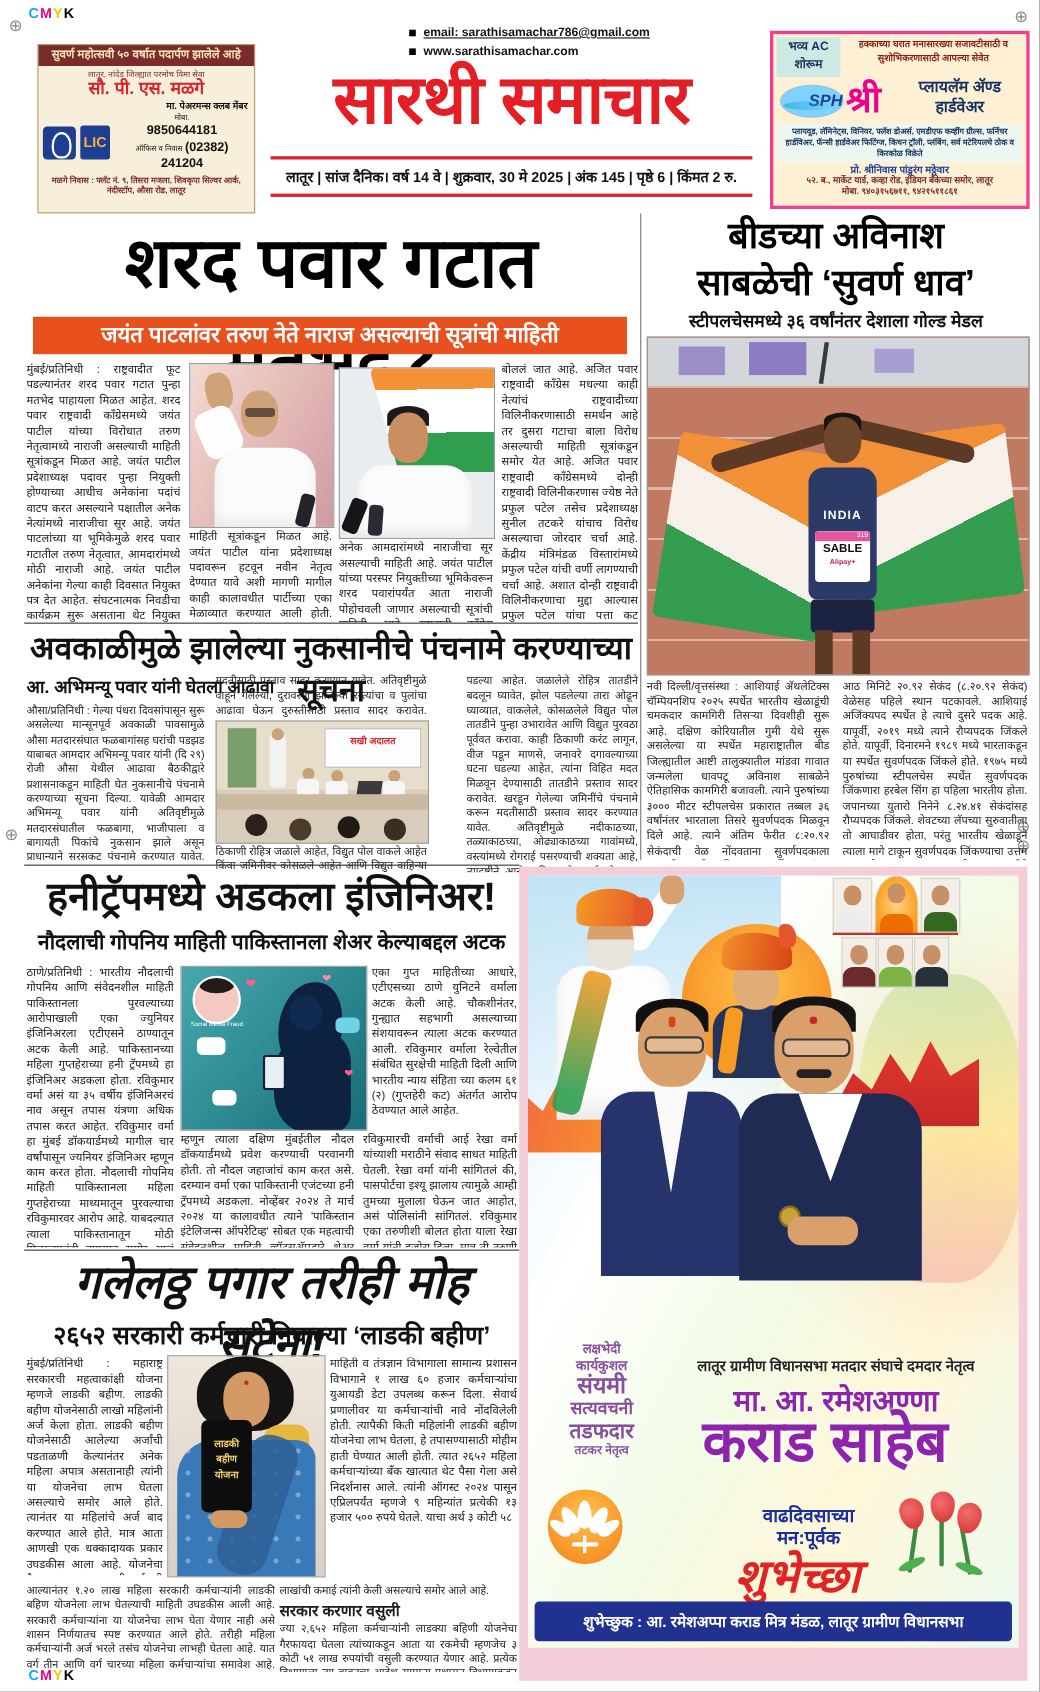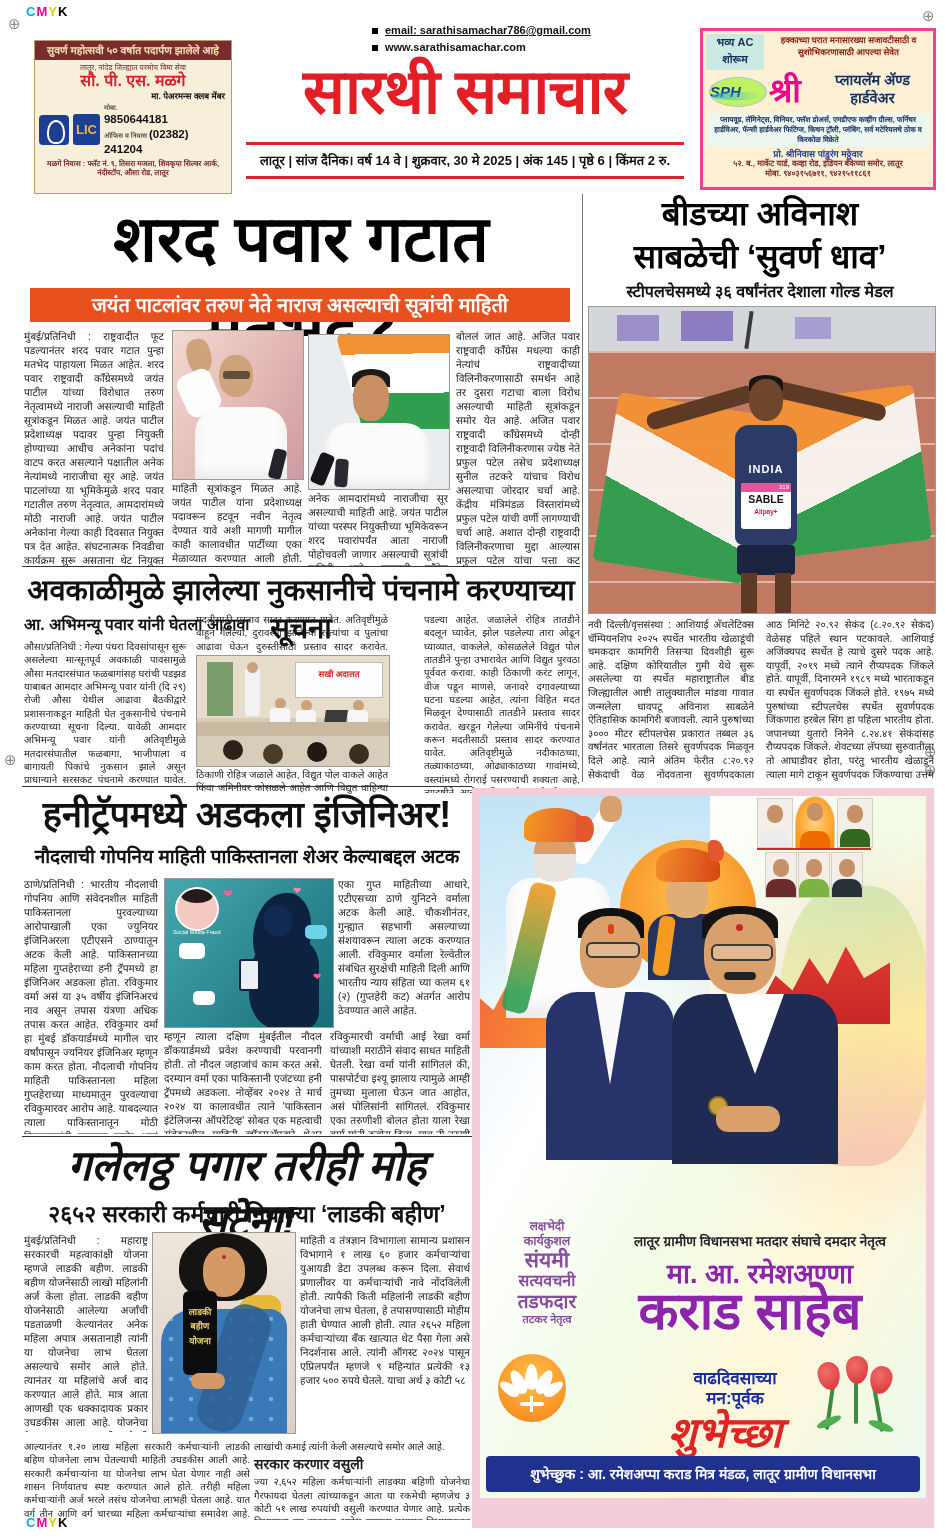--- a/index.html
+++ b/index.html
@@ -14,33 +14,33 @@
   
   .licad{left:34px;top:40px;width:196px;height:152px;border:1px solid #b49d6b;background:#f7efda;font-size:8px;}
   .licad .bn{background:#7a2b2e;color:#f3e2b3;font-weight:bold;font-size:10.5px;text-align:center;line-height:1.25;padding:3px 2px;}
   .licad .l1{color:#7a2b2e;font-weight:normal;font-size:7.5px;text-align:center;margin-top:2px;}
   .licad .nm{color:#d8232a;font-weight:900;font-size:16px;text-align:center;line-height:1.1;}
   .licad .mem{font-weight:bold;font-size:8.5px;text-align:right;padding-right:6px;}
   .licrow{display:flex;align-items:center;gap:4px;padding:2px 4px;}
   .liclogo{width:30px;height:30px;background:#1c3f94;border-radius:4px;position:relative;flex:0 0 auto;}
   .liclogo::after{content:"";position:absolute;left:8px;top:5px;width:14px;height:20px;border:2px solid #fff;border-radius:50% 50% 40% 40%;}
   .licword{color:#f9b233;background:#1c3f94;font-weight:900;font-size:13px;padding:8px 3px;border-radius:3px;}
-  .licnums{font-size:7px;text-align:left;flex:1;line-height:1.3;}
+  .licnums{font-size:7px;text-align:center;flex:1;line-height:1.3;}
   .licnums b{font-size:11.5px;}
   .licad .ad2{color:#7a2b2e;font-weight:bold;font-size:7.5px;text-align:center;line-height:1.25;padding:0 3px;}
   .contact{left:372px;top:22px;width:260px;font-size:11px;font-weight:bold;line-height:1.5;}
   .contact .sq{display:inline-block;width:6px;height:6px;background:#000;margin-right:7px;}
   .contact .em{text-decoration:underline;}
   .masttitle{left:240px;top:44px;width:450px;text-align:center;font-size:62px;font-weight:900;color:#e31e25;line-height:96px;letter-spacing:-1px;}
   .rule{background:#d8232a;height:3px;}
   .dateline{left:246px;top:147px;width:438px;text-align:center;font-size:13px;font-weight:bold;line-height:28px;}
   .sphad{left:700px;top:28px;width:230px;height:156px;border:3px solid #ef3f92;background:#fdf0d5;overflow:hidden;}
   .sph-badge{position:absolute;left:3px;top:3px;width:58px;height:36px;background:#cde9e3;color:#16315e;font-weight:900;font-size:11px;text-align:center;line-height:1.5;}
   .sph-tag{position:absolute;left:64px;top:4px;width:163px;color:#8c1d12;font-weight:bold;font-size:8.6px;text-align:center;line-height:1.35;}
-  .sph-logo{position:absolute;left:6px;top:46px;width:56px;height:28px;background:#bef264;border-radius:50%;border:1px solid #9fc1e6;color:#1c3f94;font-style:italic;font-weight:900;font-size:15px;text-align:left;line-height:28px;}
+  .sph-logo{position:absolute;left:6px;top:46px;width:56px;height:28px;background:#7dd3fc;border-radius:50%;border:1px solid #9fc1e6;color:#1c3f94;font-style:italic;font-weight:900;font-size:15px;text-align:right;line-height:28px;}
   .sph-logo::before{content:"";position:absolute;left:2px;top:14px;width:50px;height:8px;border-radius:50%;background:linear-gradient(90deg,#29abe2,transparent);opacity:.7;}
   .sph-shree{position:absolute;left:66px;top:36px;color:#ec008c;font-weight:900;font-size:33px;}
   .sph-name{position:absolute;left:112px;top:40px;width:115px;color:#16315e;font-weight:900;font-size:14.5px;line-height:1.25;text-align:center;}
   .sph-prod{position:absolute;left:4px;top:82px;width:222px;color:#16315e;font-weight:bold;font-size:7.3px;text-align:center;line-height:1.35;background:#eef7ef;padding:2px 0;}
   .sph-prop{position:absolute;left:4px;top:116px;width:222px;color:#1c3f94;font-weight:900;font-size:9px;text-align:center;}
   .sph-addr{position:absolute;left:4px;top:128px;width:222px;color:#7a2b2e;font-weight:bold;font-size:8px;text-align:center;line-height:1.3;}
   
   .h1a{left:22px;top:194px;width:558px;text-align:center;font-size:64px;font-weight:900;line-height:90px;color:#000;}
   .band1{left:30px;top:288px;width:540px;height:34px;background:#e8501e;color:#fff;font-weight:900;font-size:20px;text-align:center;line-height:34px;}
   .h2a{left:586px;top:192px;width:348px;text-align:center;font-size:33px;font-weight:900;line-height:43px;color:#000;}
@@ -124,21 +124,21 @@
   .ht .bub{position:absolute;background:#fff;border-radius:5px;}
   
   .lk{background:linear-gradient(#efe6dc,#d9cfc4);}
   .lk .hair{position:absolute;left:26px;top:0px;width:88px;height:68px;background:#161412;border-radius:50% 50% 42% 42%;}
   .lk .face{position:absolute;left:50px;top:14px;width:42px;height:50px;background:#d49a66;border-radius:46%;}
   .lk .bindi{position:absolute;left:69px;top:22px;width:4px;height:4px;background:#c62828;border-radius:50%;}
   .lk .blouse{position:absolute;left:86px;top:62px;width:42px;height:36px;background:#e6b93c;border-radius:40% 30% 0 0;}
   .lk .sari{position:absolute;left:8px;top:76px;width:126px;height:140px;background:#3a79b8;border-radius:34px 18px 0 0;
       background-image:radial-gradient(rgba(255,255,255,.35) 2px,rgba(0,0,0,0) 2.6px);background-size:20px 20px;}
   .lk .pallu{position:absolute;left:58px;top:70px;width:46px;height:130px;background:#2e5f94;transform:rotate(18deg);border-radius:20px;opacity:.85;}
-  .lk .ph2{position:absolute;left:30px;top:58px;width:34px;height:84px;background:#0d0d0d;border-radius:6px;color:#f5d46a;font-weight:bold;font-size:9px;text-align:center;line-height:1.6;padding-top:14px;box-sizing:border-box;}
+  .lk .ph2{position:absolute;left:30px;top:58px;width:46px;height:84px;background:#0d0d0d;border-radius:6px;color:#f5d46a;font-weight:bold;font-size:9px;text-align:center;line-height:1.6;padding-top:14px;box-sizing:border-box;}
   .lk .hand2{position:absolute;left:38px;top:140px;width:34px;height:16px;background:#d49a66;border-radius:8px;}
   
   .bigad{left:472px;top:788px;width:462px;height:740px;background:#f5cdd8;}
   .adin{position:absolute;left:8px;top:8px;width:446px;height:702px;overflow:hidden;
     background:
       radial-gradient(circle at 88% 34%,rgba(244,81,30,.16),rgba(0,0,0,0) 34%),
       linear-gradient(118deg,#dff1fb 0%,#ffffff 28%,#f2fbe6 52%,#fff7d9 72%,#eafaf0 100%);}
   .sky{position:absolute;left:0;top:0;width:230px;height:240px;background:linear-gradient(#c3e4f6,rgba(255,255,255,0));}
   .rainbow{position:absolute;left:300px;top:90px;width:150px;height:280px;opacity:.45;border-radius:40%;
       background:linear-gradient(180deg,#aed581,#fff176,#ef9a9a);}

